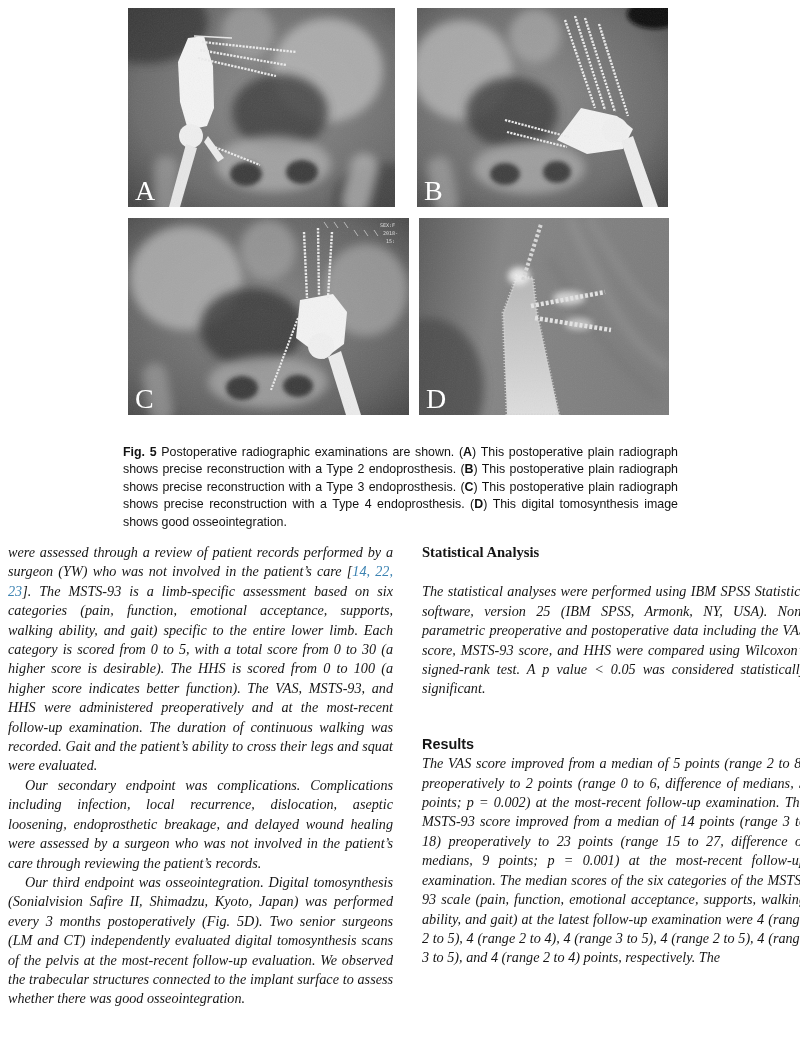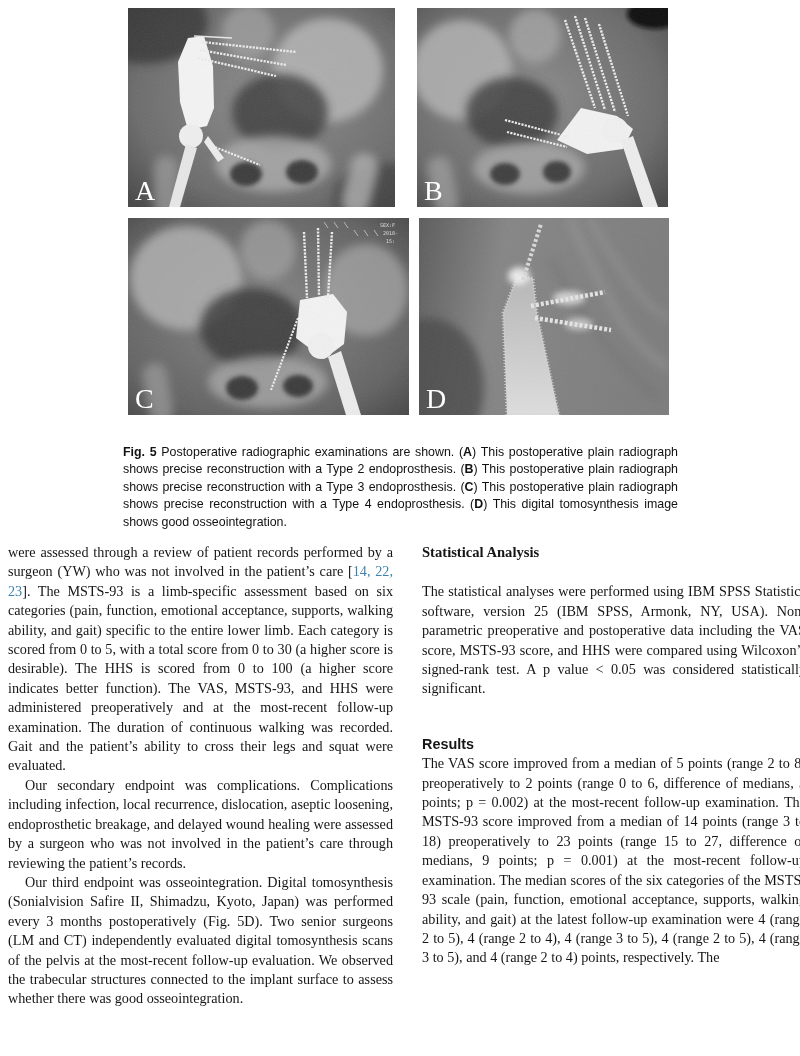--- a/index.html
+++ b/index.html
@@ -26,21 +26,21 @@
     text-align:justify; color:#111;margin-top:8px;
   }
   .caption .b{font-weight:700;}
   .col{
     position:absolute; top:543px;
     font-size:14.2px; line-height:19.4px;
     text-align:justify;
   }
   .col-left{left:8px; width:385px;}
   .col-right{left:422px; width:384px;}
-  .col p{margin:0; padding:0;}
+  .col p{margin:0; padding:0;font-style:italic;}
   .indent{text-indent:17px;}
   .cite{color:#3d83b2; text-decoration:none;}
   h3.serif-head{
     font-family:"Liberation Serif", serif;
     font-size:14.6px; font-weight:700;
     margin:0 0 20px 0; line-height:19.4px; text-align:left;
   }
   h2.sans-head{
     font-family:"Liberation Sans", sans-serif;
     font-size:14.4px; font-weight:700;

